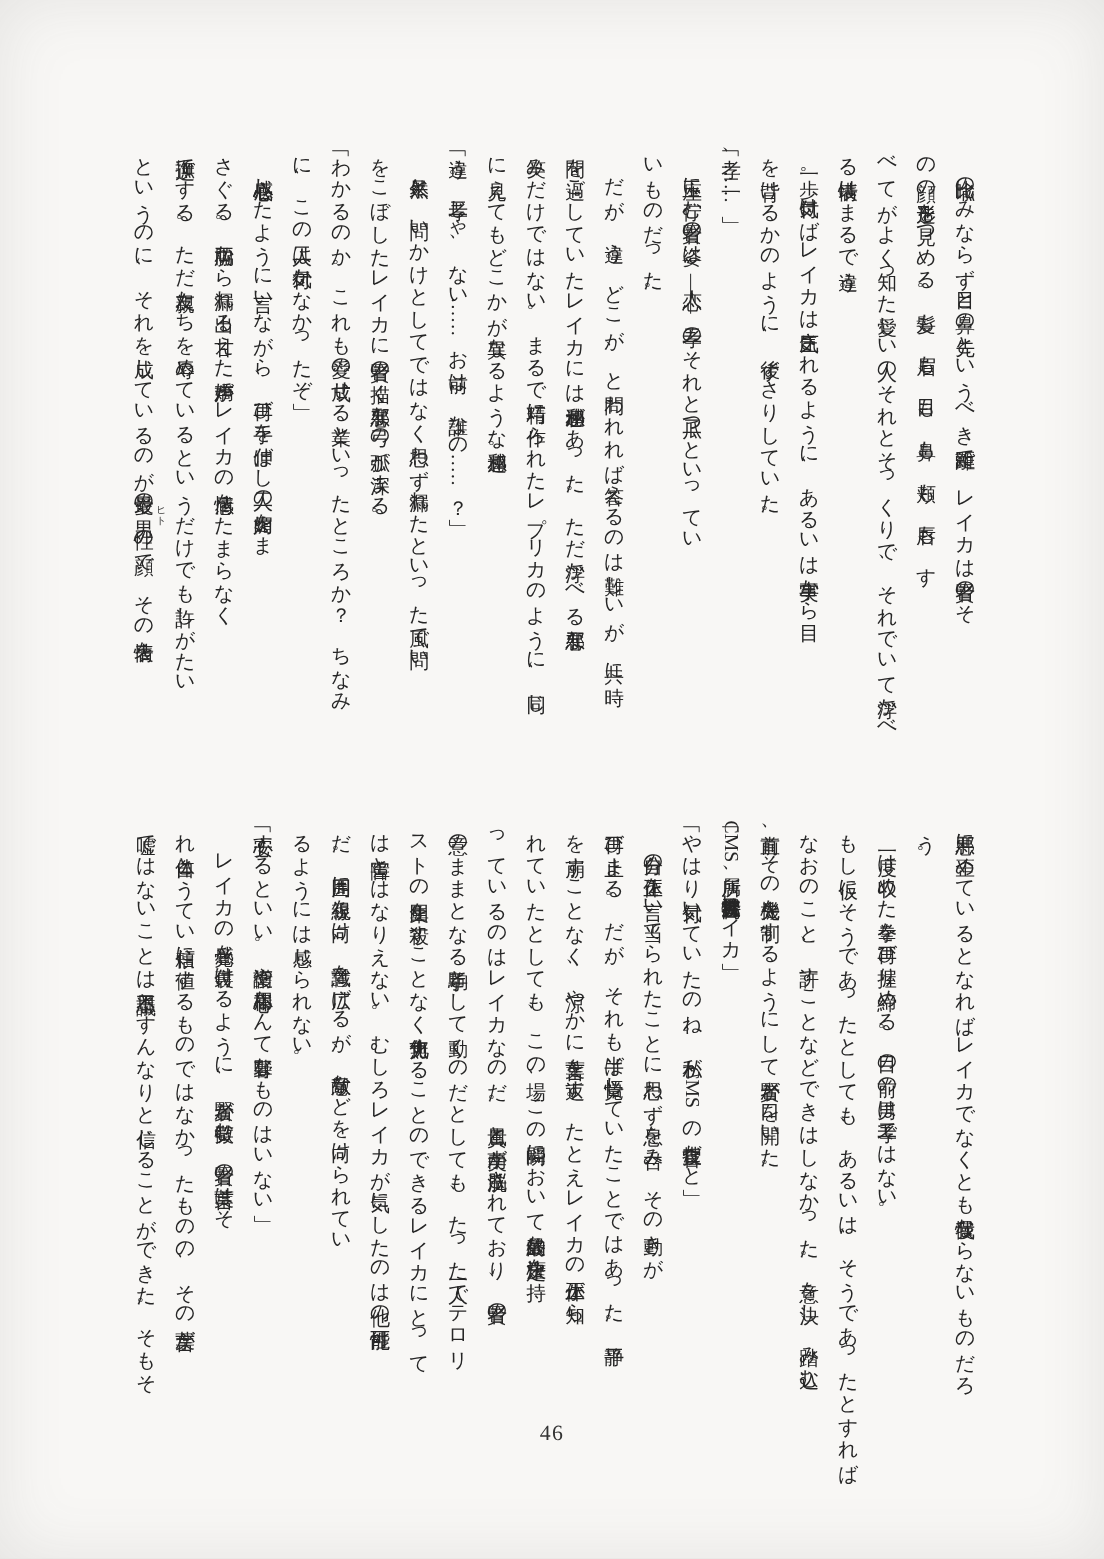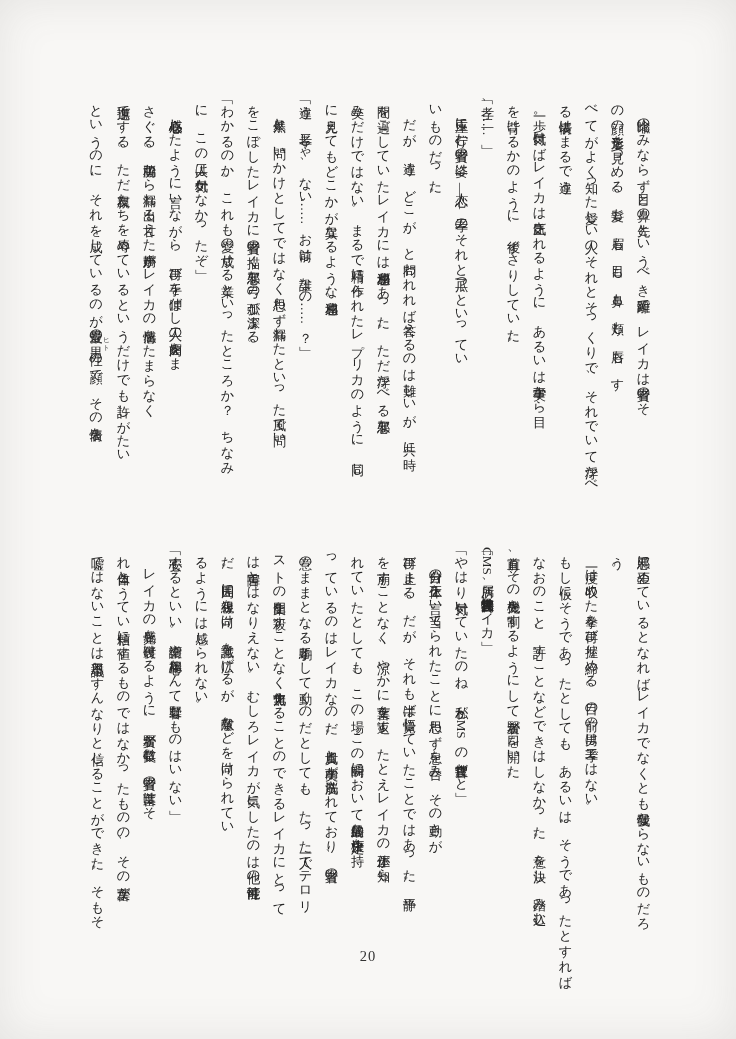--- a/index.html
+++ b/index.html
@@ -95,14 +95,14 @@
       <div class="tcol">意のままとなる手駒として動くのだとしても、たった一人でテロリ</div>
       <div class="tcol">ストの集団を殺すことなく無力化することのできるレイカにとって</div>
       <div class="tcol">は障害とはなりえない。むしろレイカが気にしたのは他の可能性</div>
       <div class="tcol">だ。周囲に視線を向け、意識を広げるが、敵意などを向けられてい</div>
       <div class="tcol">るようには感じられない。</div>
       <div class="tcol">「安心するといい。護衛や用心棒なんて野暮なものはいない」</div>
       <div class="tcol">　レイカの感覚を裏付けるように、賢者が微笑む。賢者の言葉はそ</div>
       <div class="tcol">れ自体とうてい信頼に値するものではなかったものの、その言葉が</div>
       <div class="tcol">嘘ではないことは不思議とすんなりと信じることができた。そもそ</div>
     </div>
-  <div class="page-number">20</div>
+  <div class="page-number">46</div>
 </div>
 
 </body></html>

